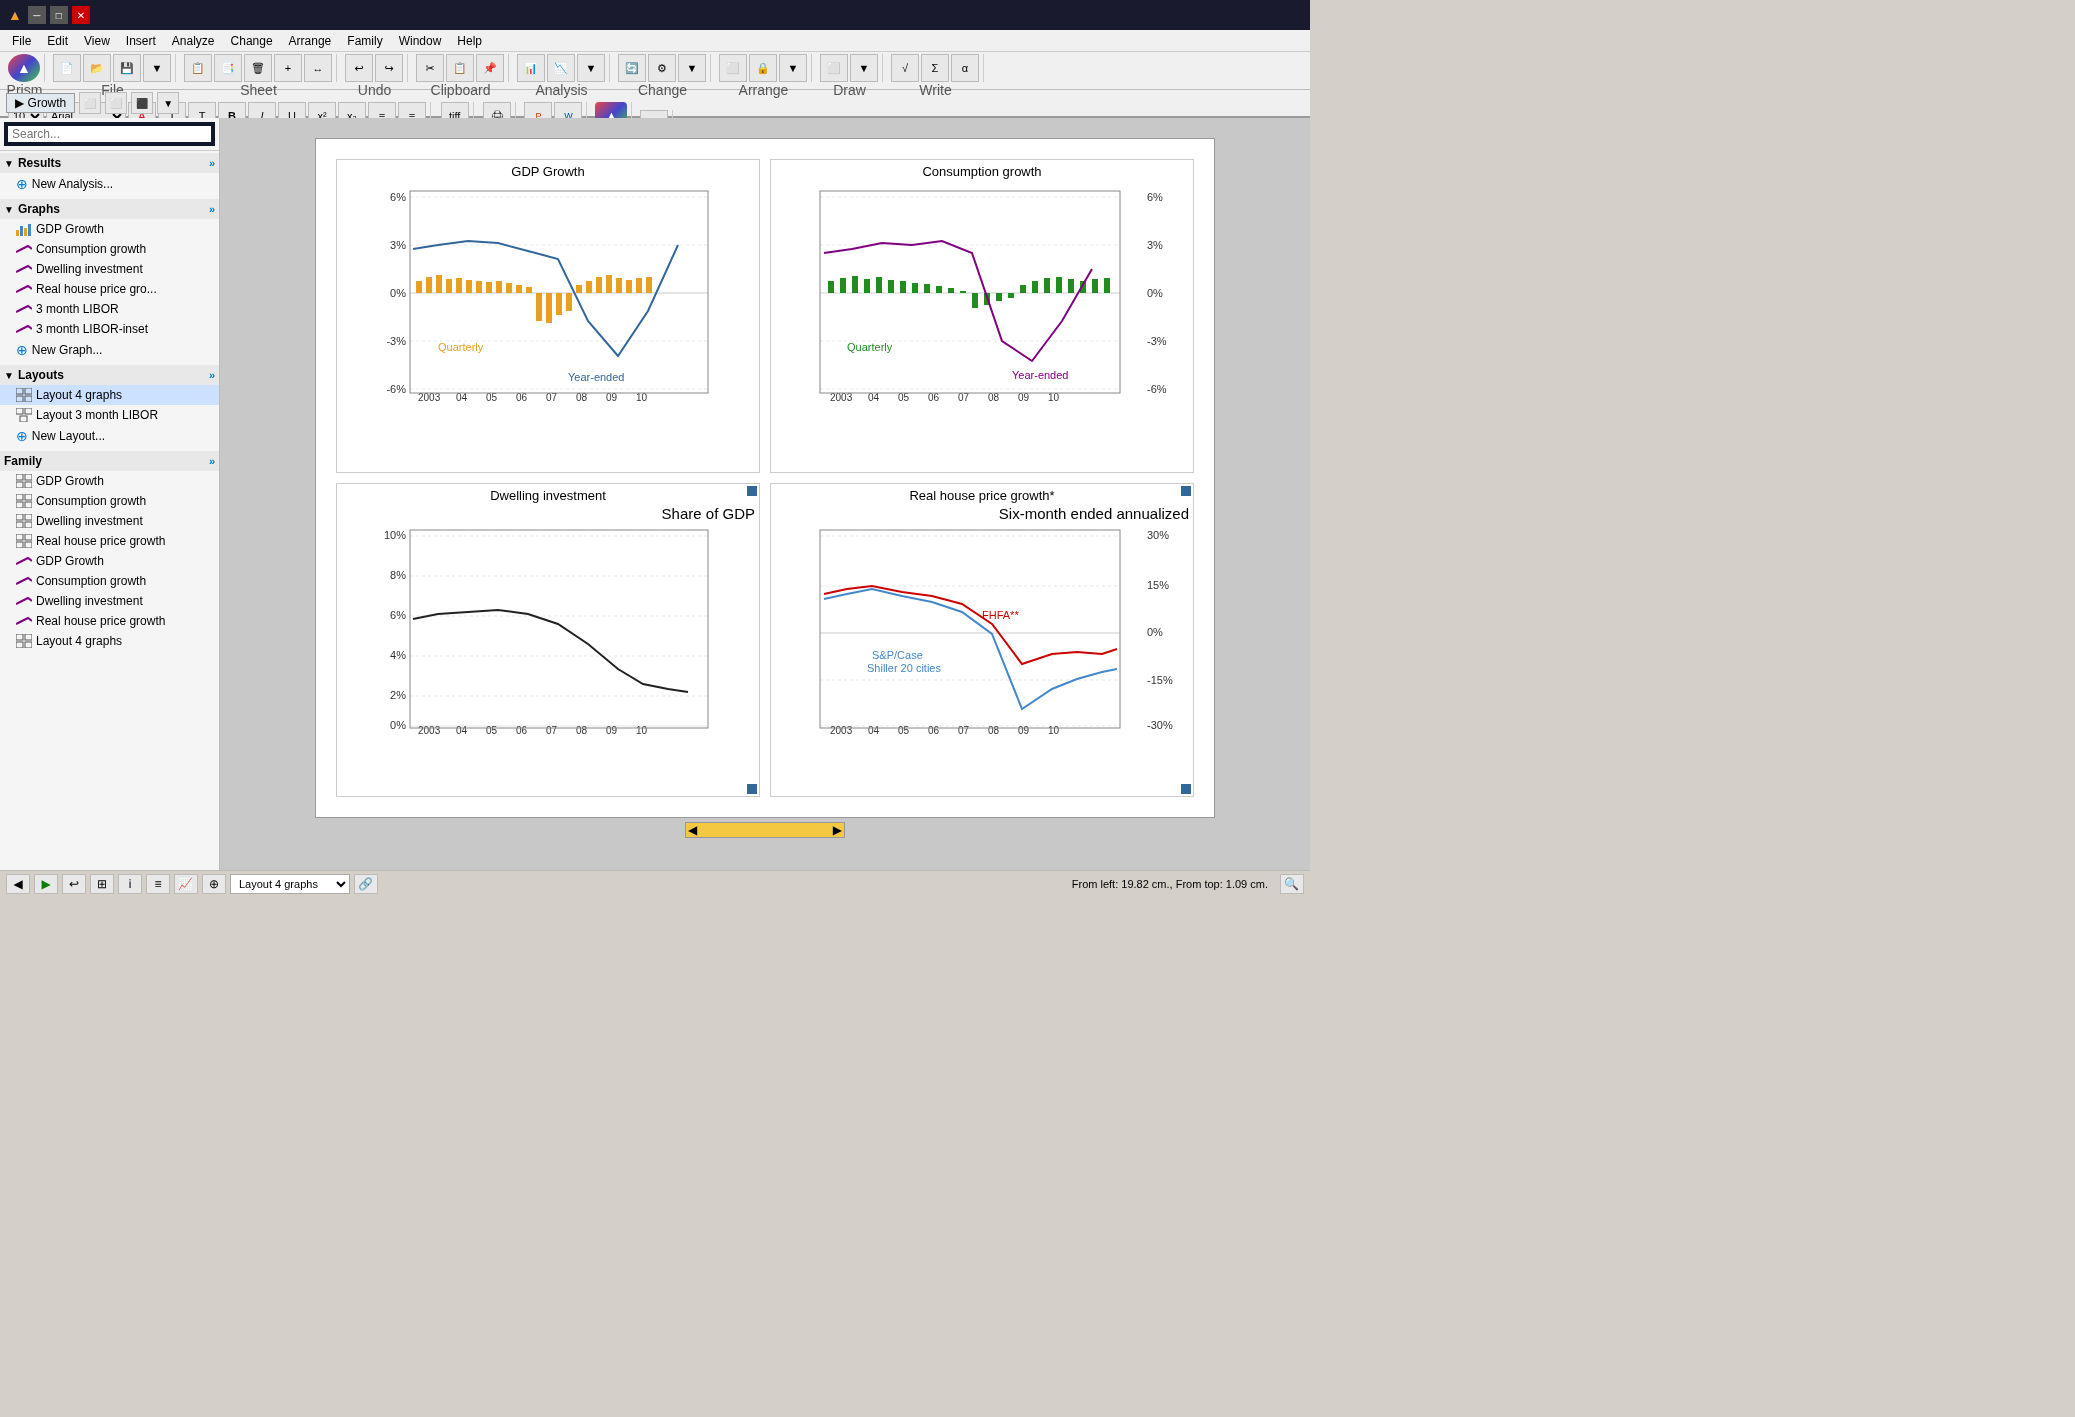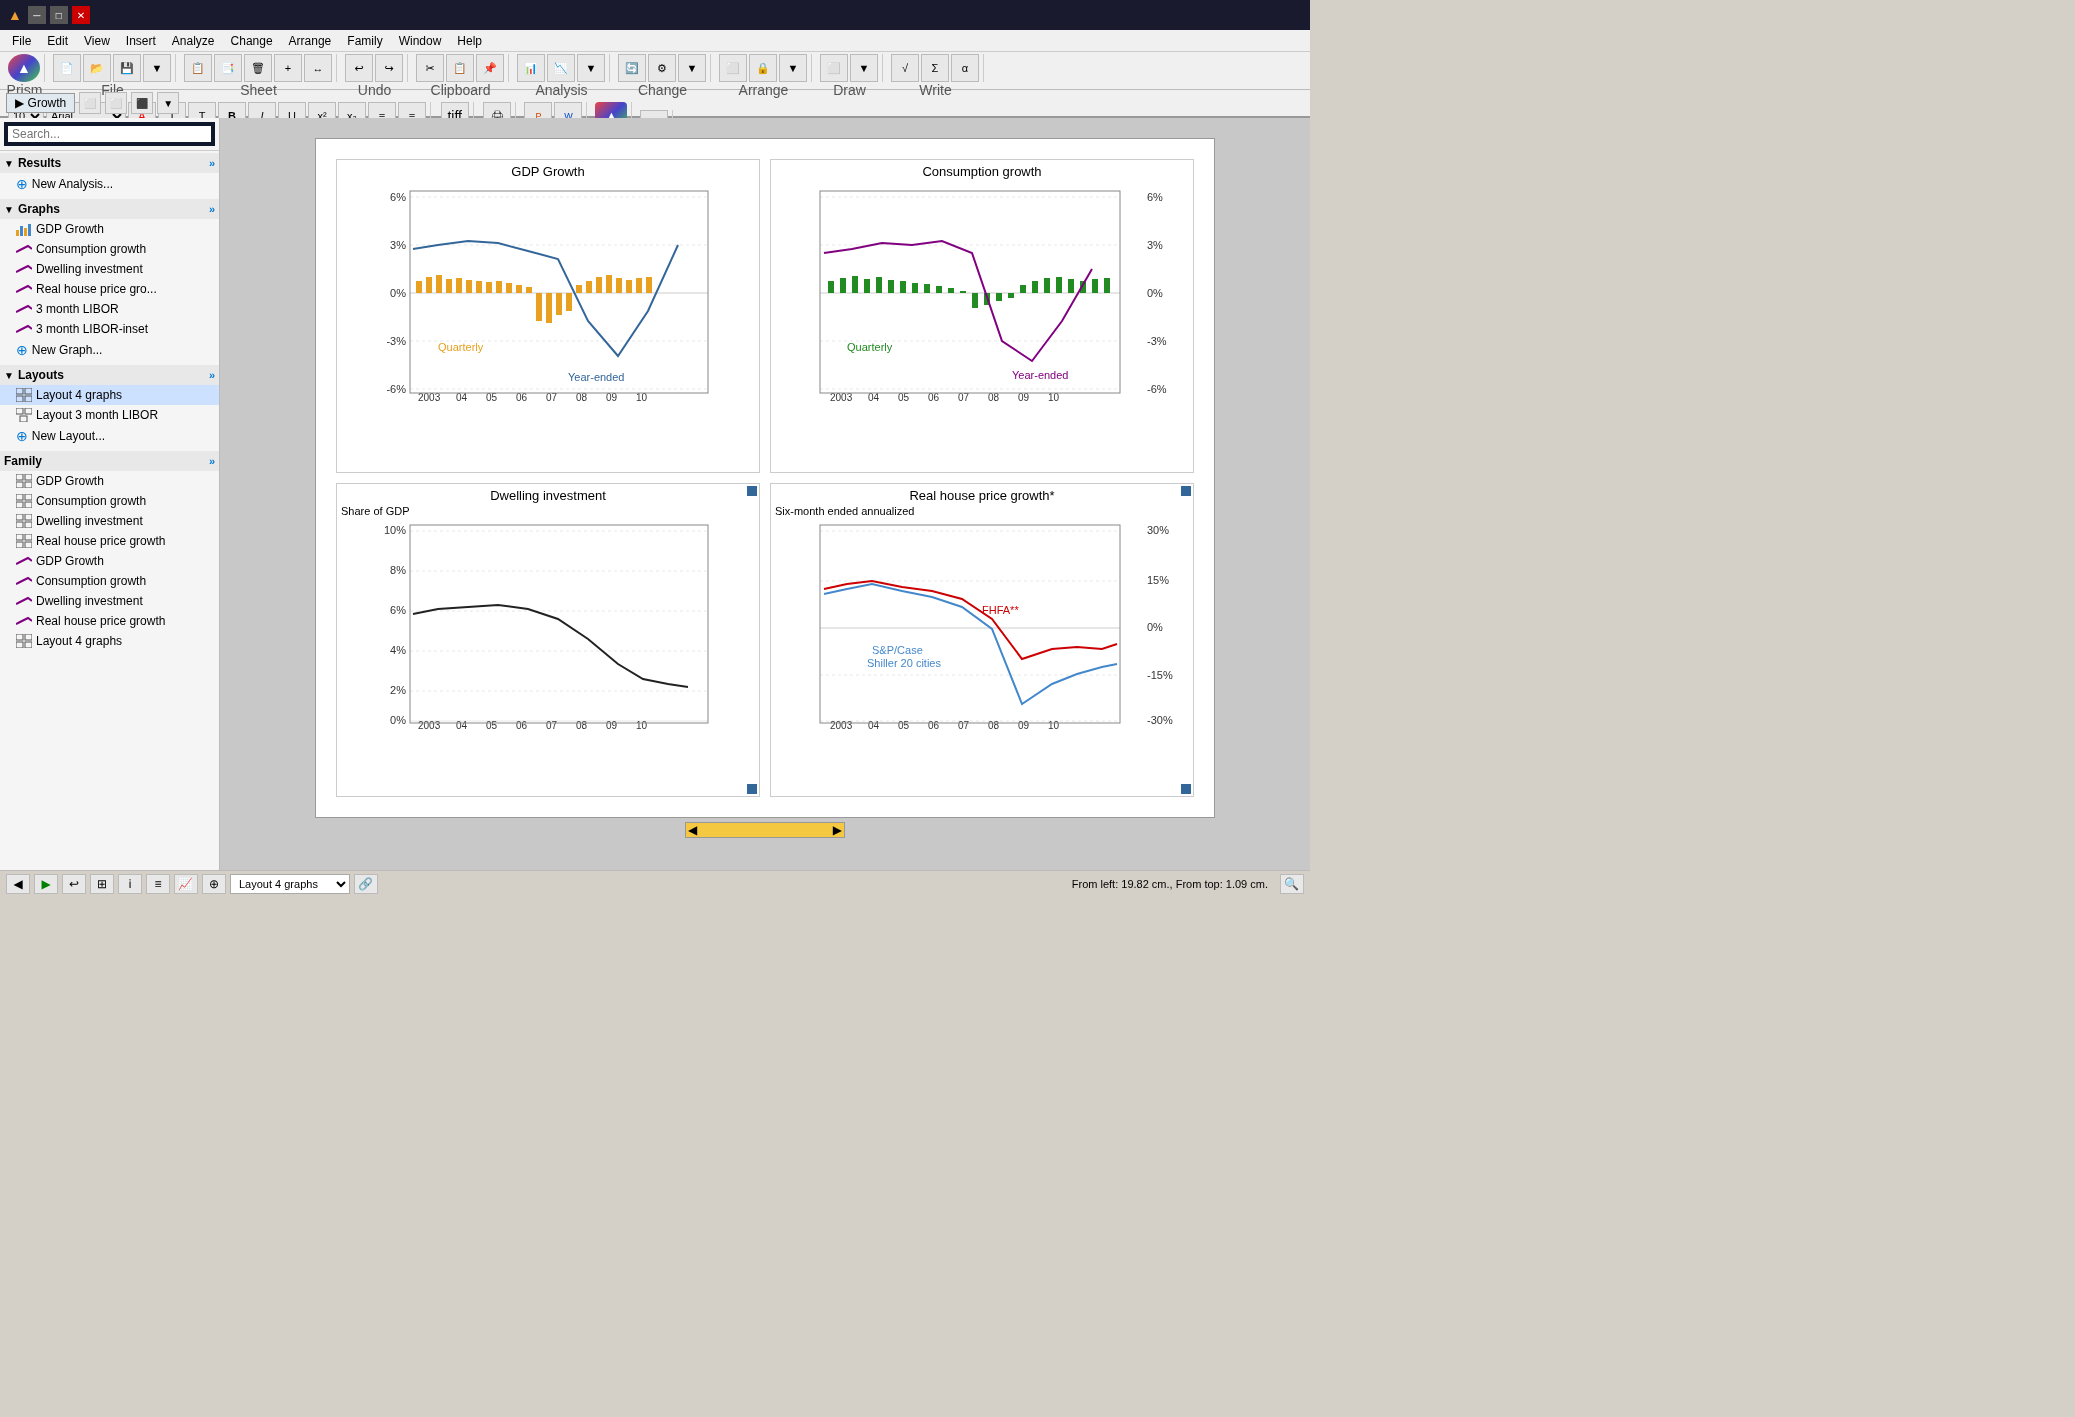--- a/index.html
+++ b/index.html
@@ -176,22 +176,22 @@
       padding: 4px;
     }
     .chart-title {
       text-align: center;
       font-size: 13px;
       font-weight: normal;
       font-family: Arial, sans-serif;
       margin-bottom: 2px;
     }
     .chart-subtitle {
-      text-align: left;
-      font-size: 11px;
+      text-align: right;
+      font-size: 15px;
       margin-bottom: 2px;
     }
 
     
     .handle {
       width: 10px; height: 10px;
       background: #336699;
       position: absolute;
     }
 
@@ -342,21 +342,21 @@
         </button>
       <button class="tb-btn">x²</button>
       <button class="tb-btn">x₂</button>
       <button class="tb-btn">≡</button>
       <button class="tb-btn">≡</button>
     </div>
     <span class="toolbar-label">Text</span>
   </div>
   <div class="toolbar-group-wrap">
     <div class="toolbar-group">
-      <button class="tb-btn" style="font-size:14px;">tiff</button>
+      <button class="tb-btn" style="font-size:11px;">tiff</button>
     </div>
     <span class="toolbar-label">Export</span>
   </div>
   <div class="toolbar-group-wrap">
     <div class="toolbar-group">
       <button class="tb-btn">🖨</button>
     </div>
     <span class="toolbar-label">Print</span>
   </div>
   <div class="toolbar-group-wrap">

